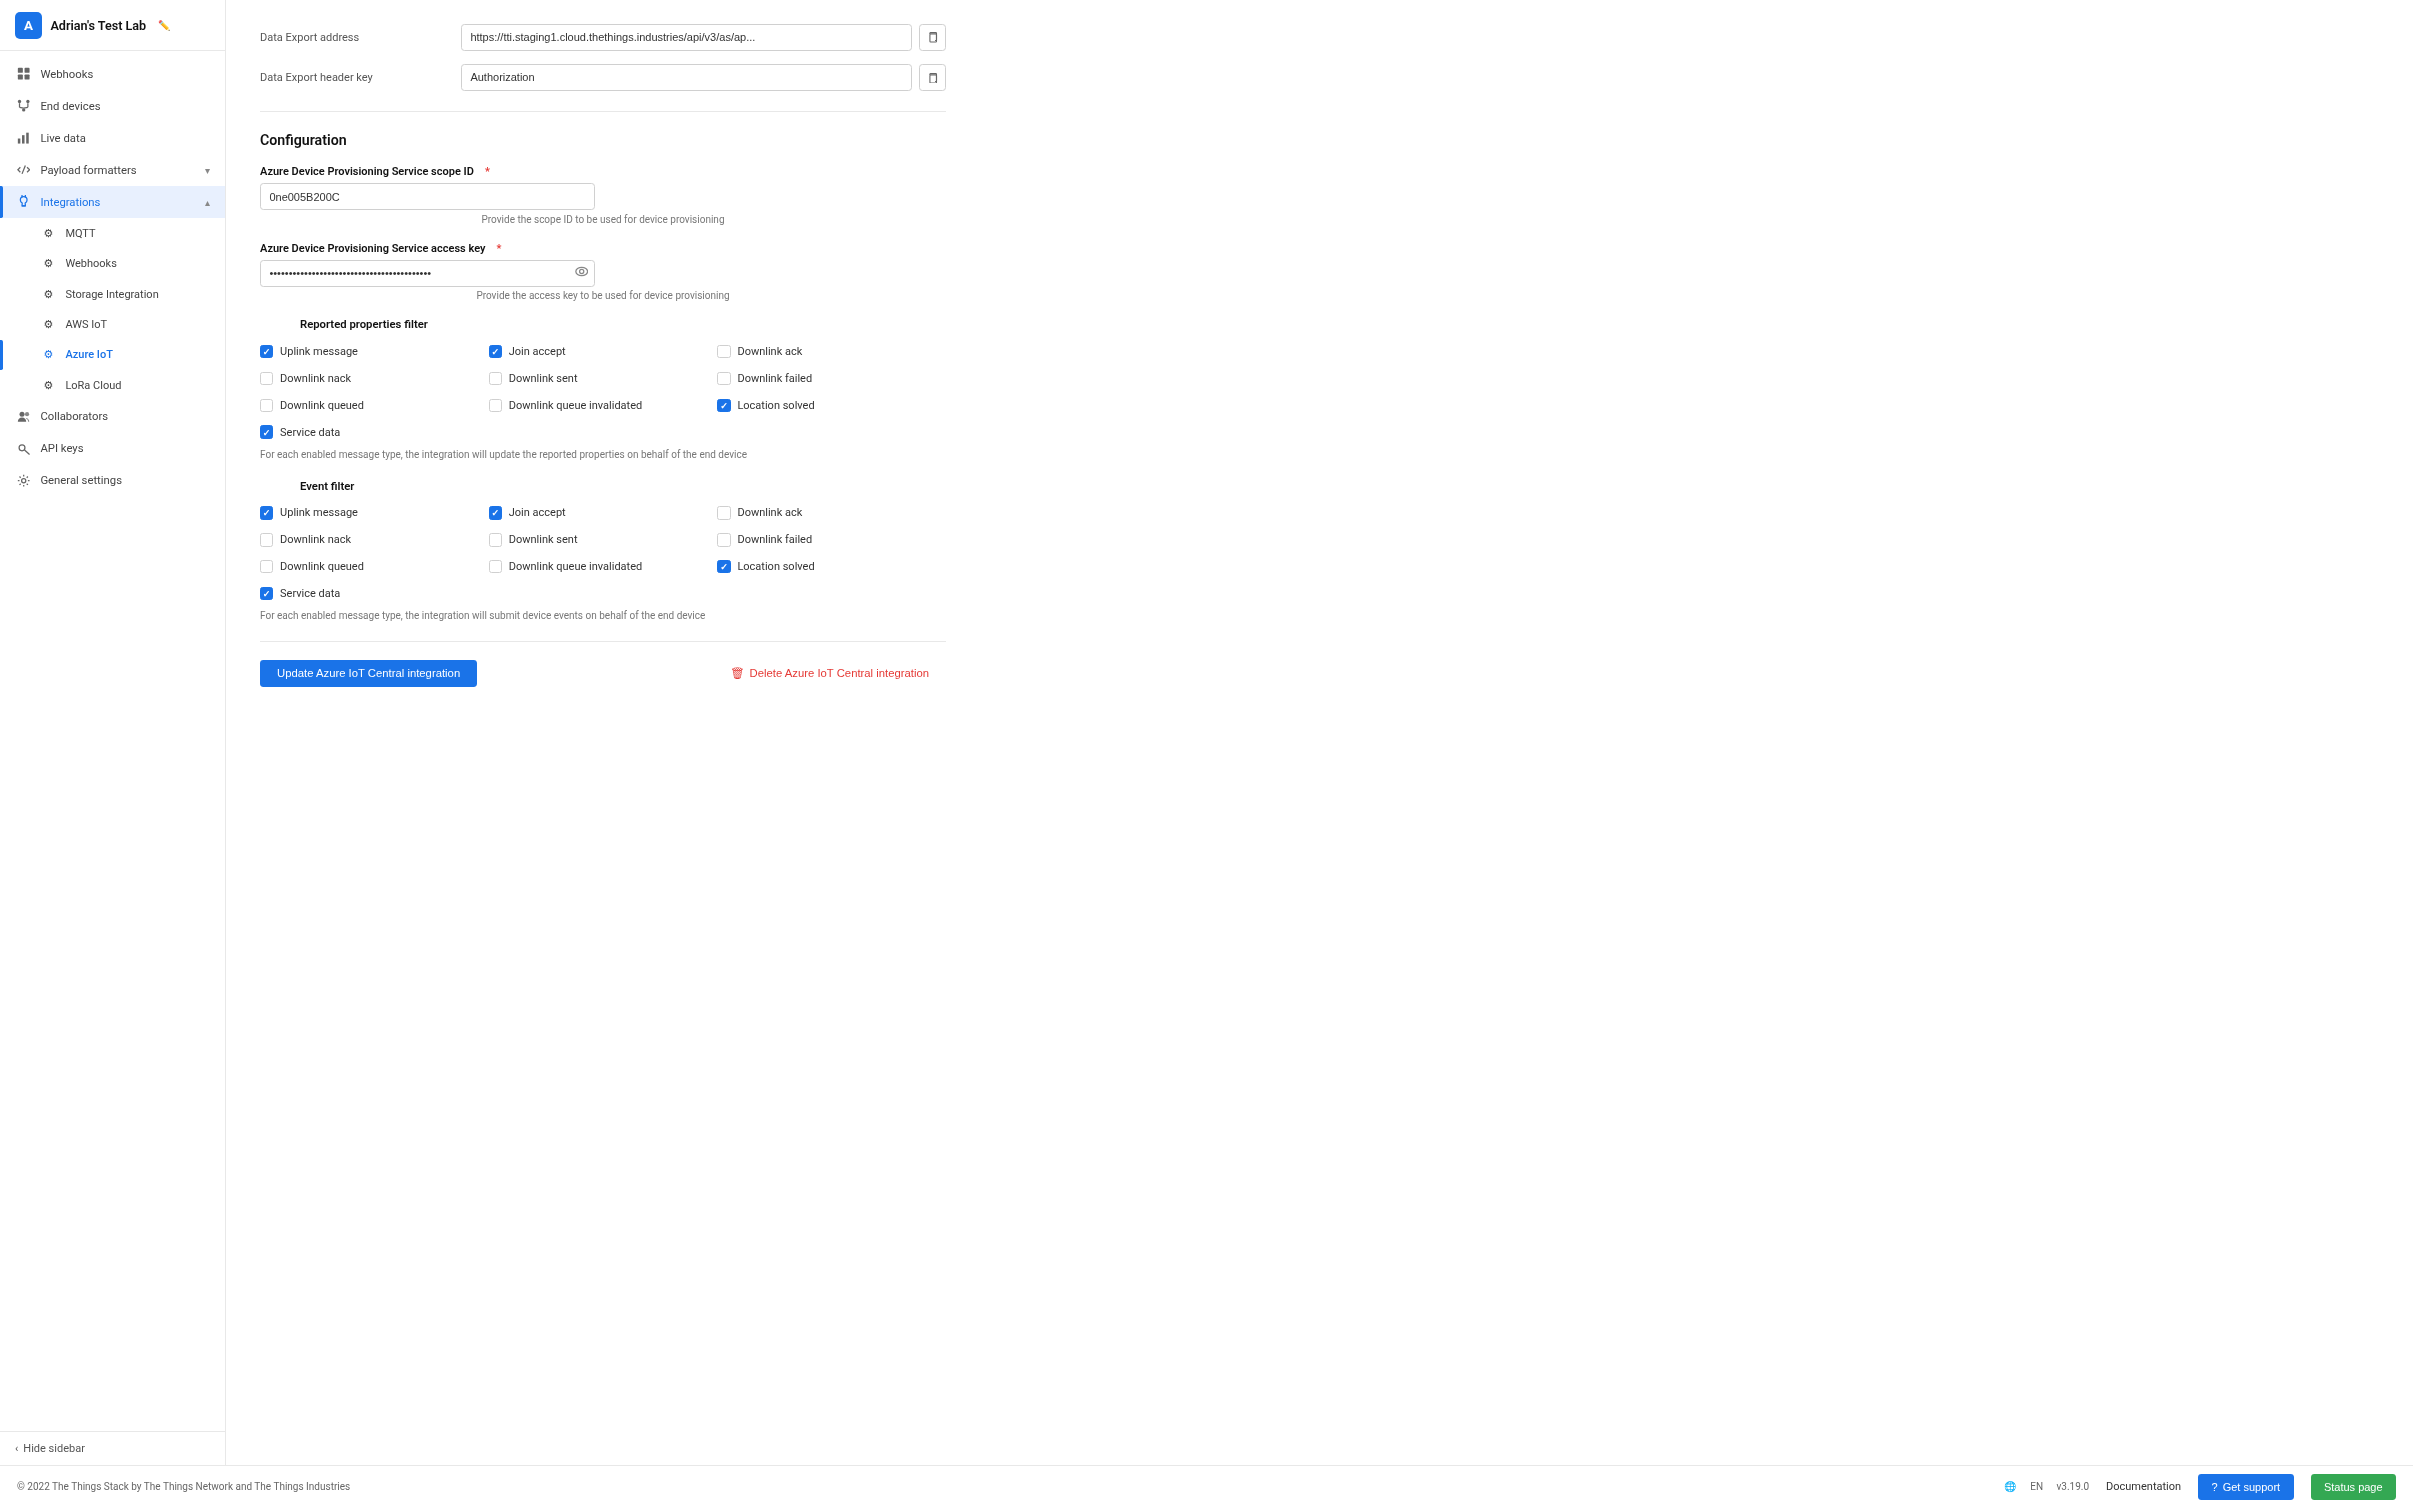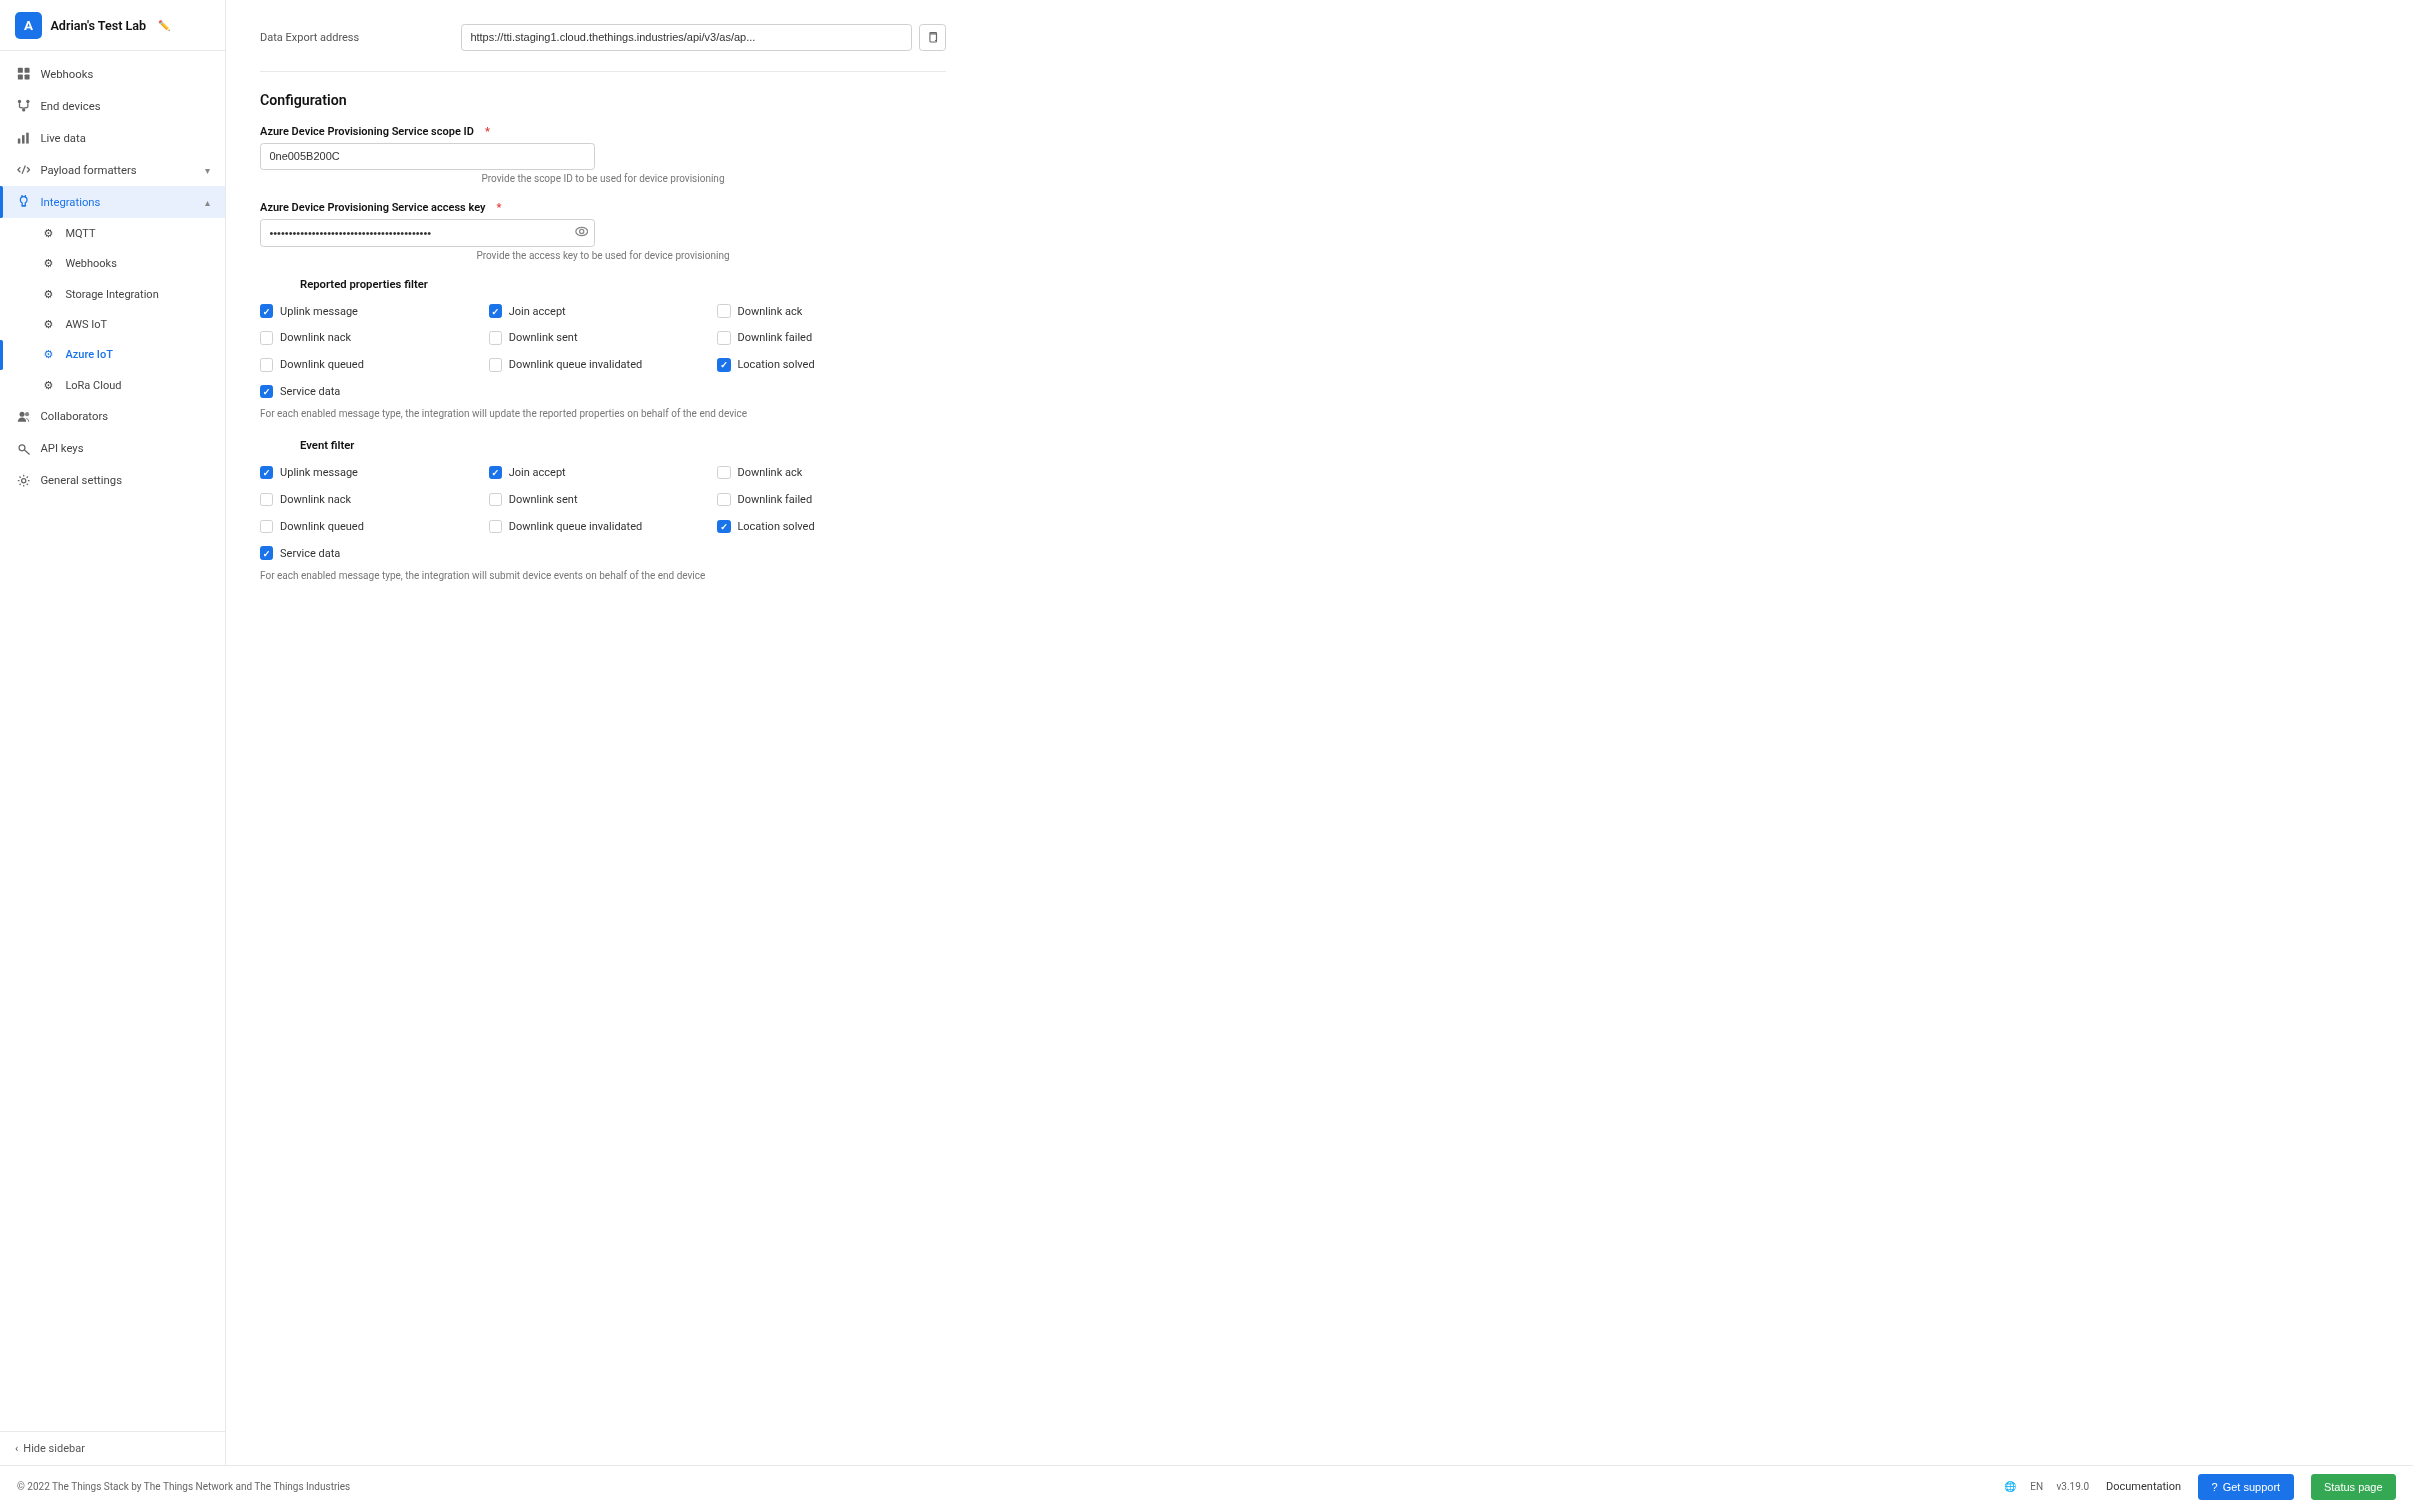--- a/index.html
+++ b/index.html
@@ -233,20 +233,32 @@
           <input class="field-input" type="text" readonly="" style="color: rgb(51, 51, 51); font-size: 11px;" value="https://tti.staging1.cloud.thethings.industries/api/v3/as/ap...">
           <button class="copy-btn" title="Copy">
             <svg width="11.7" height="11.7" viewBox="0 0 16 16" fill="none">
                 <rect x="4" y="4" width="9" height="11" rx="1" stroke="#666" stroke-width="1.5" fill="none"></rect>
                 <path d="M4 4V3a1 1 0 0 1 1-1h7a1 1 0 0 1 1 1v9a1 1 0 0 1-1 1h-1" stroke="#666" stroke-width="1.5" fill="none"></path>
               </svg>
           </button>
         </div>
       </div>
 
+      <div class="field-row">
+        <span class="field-label">Data Export header key</span>
+        <div class="field-input-wrapper">
+          <input class="field-input" type="text" value="Authorization" style="">
+          <button class="copy-btn" title="Copy">
+            <svg width="11.7" height="11.7" viewBox="0 0 16 16" fill="none">
+                <rect x="4" y="4" width="9" height="11" rx="1" stroke="#666" stroke-width="1.5" fill="none"></rect>
+                <path d="M4 4V3a1 1 0 0 1 1-1h7a1 1 0 0 1 1 1v9a1 1 0 0 1-1 1h-1" stroke="#666" stroke-width="1.5" fill="none"></path>
+              </svg>
+          </button>
+        </div>
+      </div>
 
 
       <hr class="divider">
 
       <h2 class="section-title">Configuration</h2>
 
       <div class="config-field">
         <div class="config-label">
           <span>Azure Device Provisioning Service scope ID</span>
           <span class="required-star">*</span>
@@ -367,20 +379,27 @@
           </div>
 
           <div class="filter-item">
             <div class="checkbox checked"></div>
             <span>Service data</span>
           </div>
         </div>
         <div class="filter-hint">For each enabled message type, the integration will submit device events on behalf of the end device</div>
       </div>
 
+      <div class="action-row">
+        <button class="btn-primary">Update Azure IoT Central integration</button>
+        <button class="btn-danger">
+          <span style="color:#e53935;">🗑</span>
+          <span>Delete Azure IoT Central integration</span>
+        </button>
+      </div>
 
     </div>
   </div>
 </div>
 
 <div class="bottom-bar">
   <span>© 2022 The Things Stack by The Things Network and The Things Industries</span>
   <div class="bottom-right">
     <div class="lang-version">
       <span>🌐</span>

